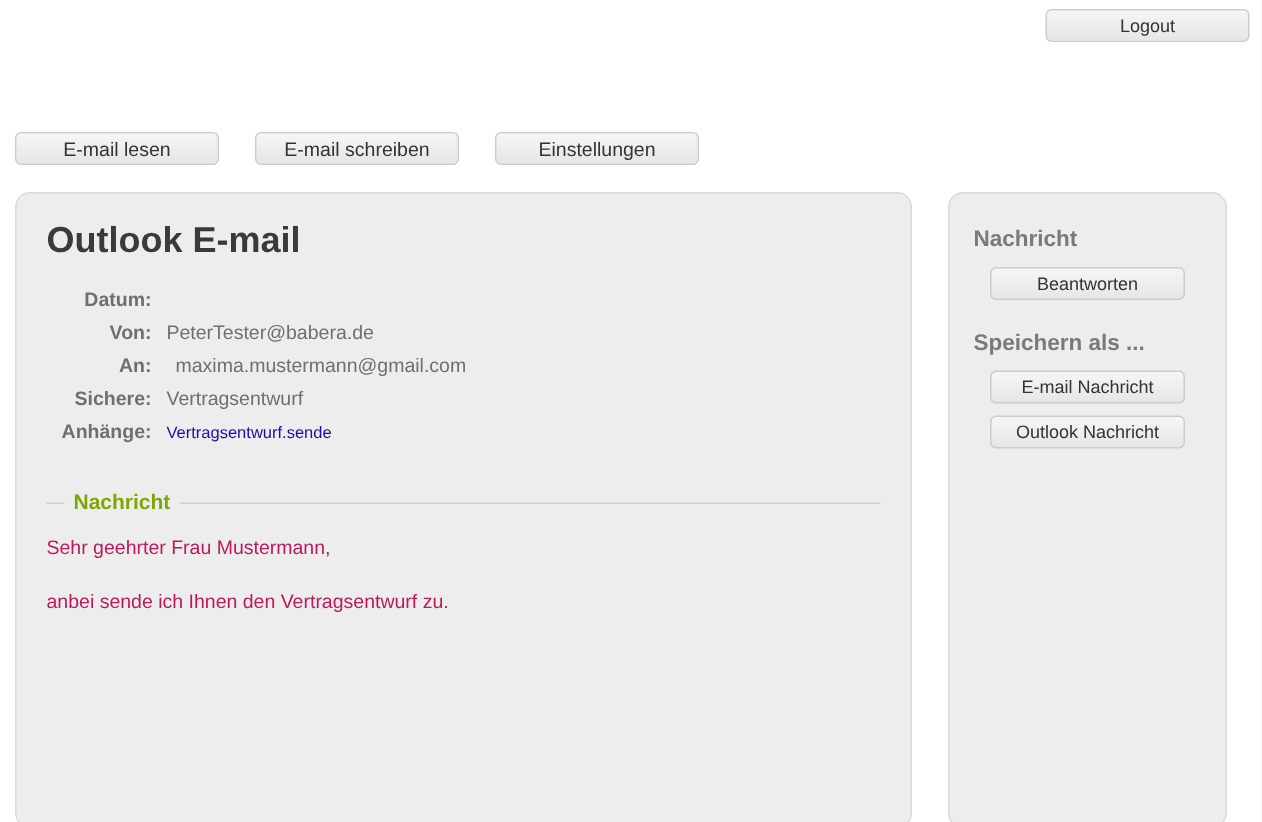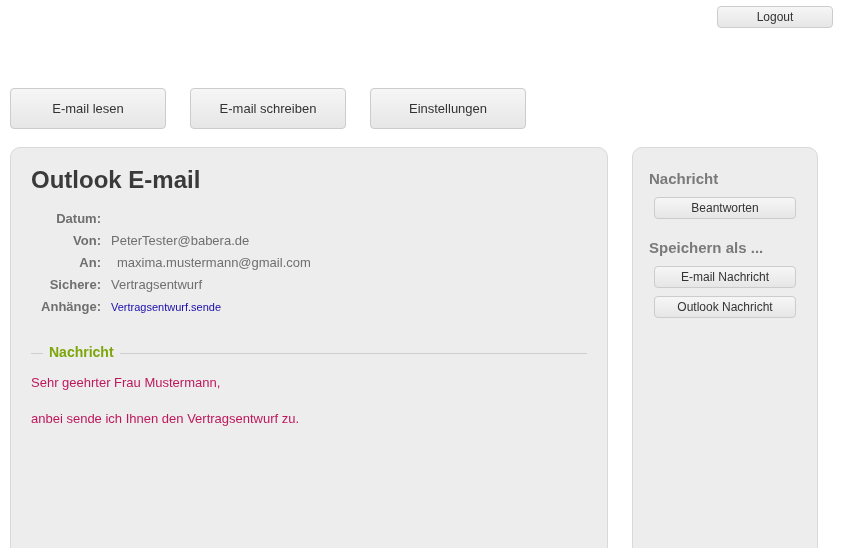--- a/index.html
+++ b/index.html
@@ -21,28 +21,28 @@
       font-family: inherit;
       font-size: 12px;
       color: #333;
       background: linear-gradient(to bottom, #f6f6f6, #e6e6e6);
       border: 1px solid #cccccc;
       border-radius: 4px;
       padding: 3px 10px;
       cursor: pointer;
       min-height: 22px;
     }
-    .logout-btn { width: 116px; }
+    .logout-btn { width: 136px; }
     .nav-row {
       margin-top: 60px;
       padding-left: 10px;
       display: flex;
       gap: 24px;
     }
-    .nav-btn { width: 156px; padding: 12px 8px; font-size: 13px; }
+    .nav-btn { width: 136px; padding: 2px 8px; font-size: 13px; }
     .content-row {
       display: flex;
       gap: 24px;
       padding: 10px 10px 0 10px;
       margin-top: 8px;
     }
     .panel {
       background: #ededed;
       border: 1px solid #d9d9d9;
       border-radius: 10px;
@@ -125,21 +125,21 @@
       color: #7a7a7a;
       margin-bottom: 10px;
     }
     .side-panel .btn-group {
       display: flex;
       flex-direction: column;
       align-items: center;
       gap: 8px;
       margin-bottom: 20px;
     }
-    .side-btn { width: 142px; font-size: 12px; }
+    .side-btn { width: 130px; font-size: 12px; }
   </style>
 </head>
 <body>
 
 <div class="top-bar">
   <button class="btn logout-btn">Logout</button>
 </div>
 
 <div class="nav-row">
   <button class="btn nav-btn">E-mail lesen</button>

